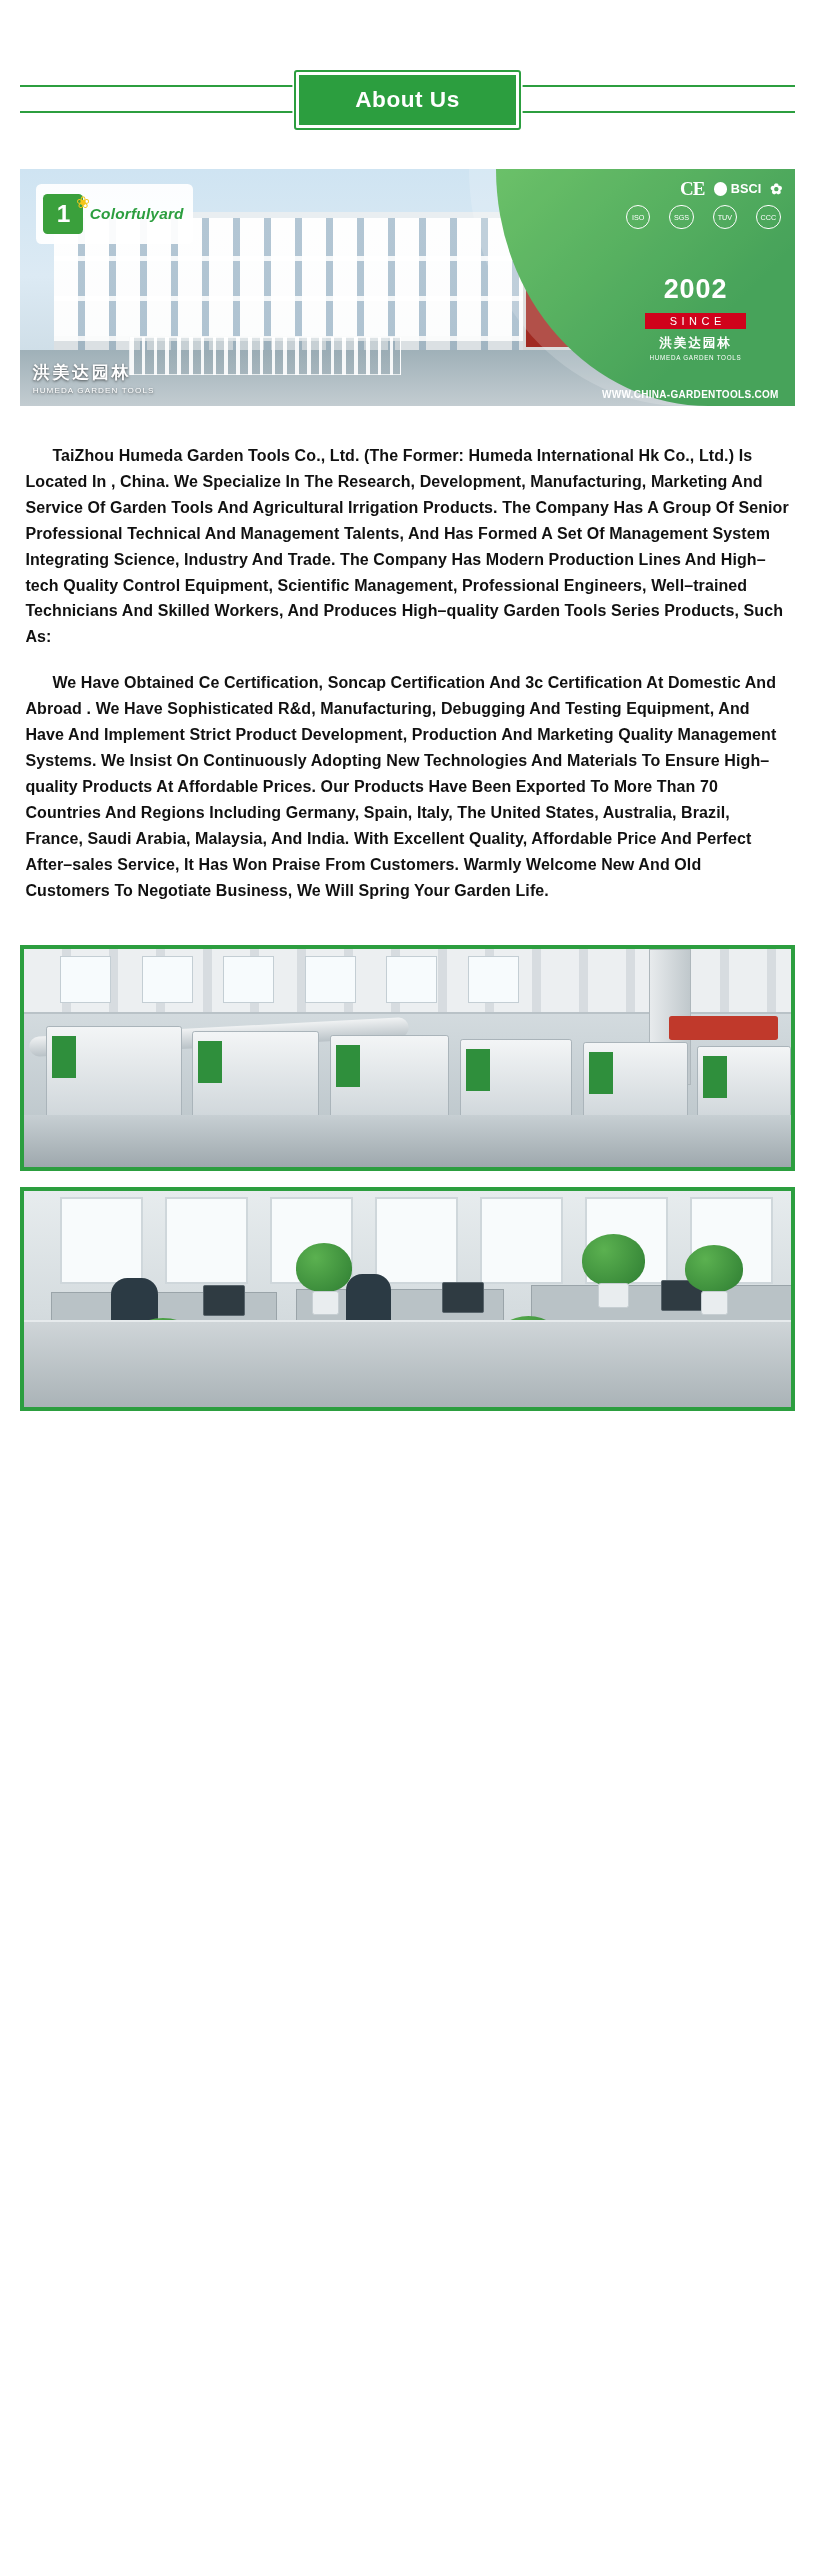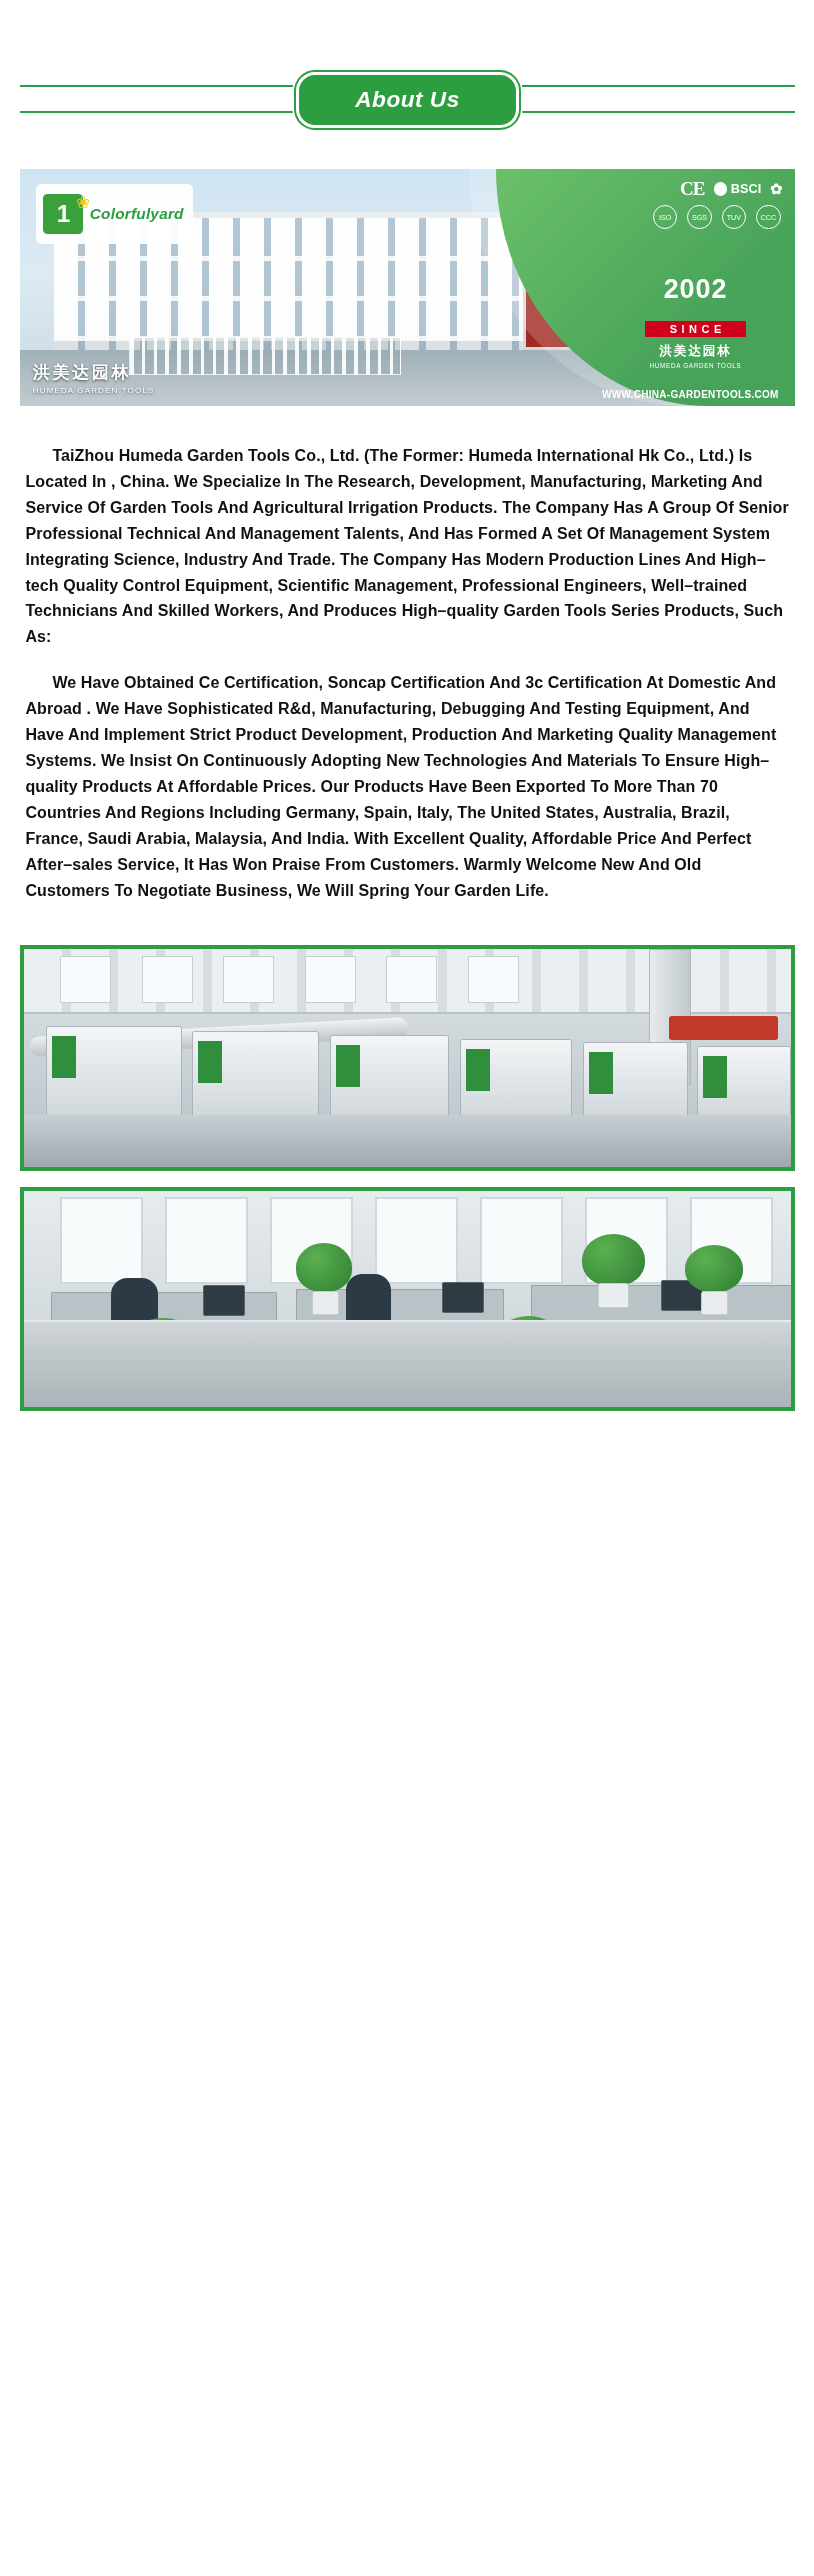--- a/index.html
+++ b/index.html
@@ -38,24 +38,23 @@
     border-top: 2.7px solid #2c9e3f;
   }
   .header-rule.top { top: 34px; }
   .header-rule.bottom { top: 60px; }
   .header-badge {
     position: relative;
     z-index: 3;
     background: #2c9e3f;
     border: 3.6px solid #ffffff;
     outline: 2.7px solid #2c9e3f;
-    border-radius: 19px;
+    border-radius: 1px;
     padding: 11.8px 56px;
     box-shadow: 0 0 0 3.6px #ffffff;
-    font-style: italic;
   }
   .header-badge-text {
     color: #ffffff;
     font-size: 22.6px;
     font-weight: bold;
     letter-spacing: 0.5px;
     white-space: nowrap;
   }
 
   
@@ -200,21 +199,21 @@
   .cert-dot {
     width: 13.6px; height: 13.6px; border-radius: 50%;
     background: #ffffff;
   }
   .cert-leaf { font-size: 14.5px; }
   .hero-cert-circles {
     position: absolute;
     right: 14.5px;
     top: 36px;
     display: flex;
-    gap: 10px;
+    gap: 19px;
   }
   .cert-circle {
     width: 24.4px; height: 24.4px;
     border-radius: 50%;
     border: 1.8px solid #ffffff;
     color: #ffffff;
     font-size: 7.2px;
     display: flex;
     align-items: center;
     justify-content: center;
@@ -231,24 +230,24 @@
     font-size: 27px;
     font-weight: bold;
     letter-spacing: 0.9px;
     line-height: 1;
   }
   .hero-since .since {
     display: block;
     background: #d0021b;
     color: #fff;
     font-size: 11px;
-    font-weight: bold;
+    font-weight: normal;
     letter-spacing: 4.5px;
     padding: 1.8px 0 1.8px 4.5px;
-    margin-top: 18px;
+    margin-top: 10px;
   }
   .hero-since .cn2 {
     font-size: 12.7px;
     font-weight: bold;
     letter-spacing: 1.8px;
     margin-top: 6.3px;
   }
   .hero-since .en2 {
     font-size: 6.3px;
     letter-spacing: 0.7px;

